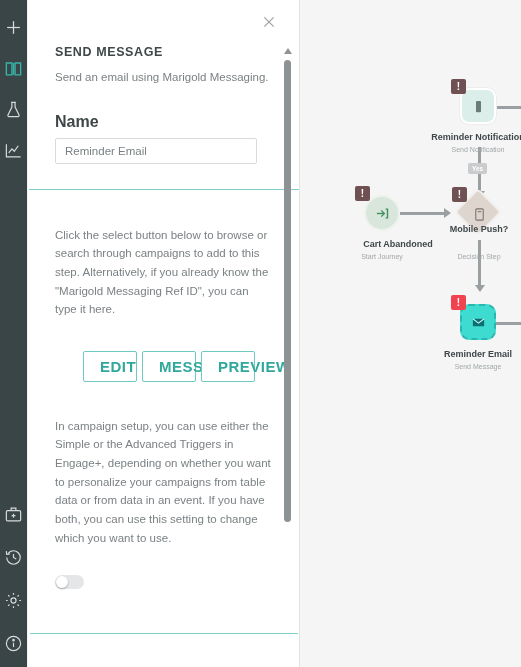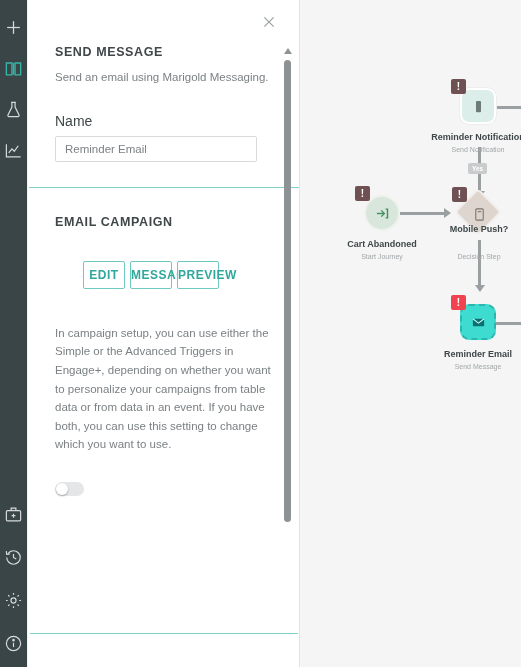--- a/index.html
+++ b/index.html
@@ -44,21 +44,21 @@
 
   .section { padding: 0 27px; }
   .sec-title {
     font-size: 12.5px; font-weight: bold; letter-spacing: 0.6px;
     color: #3f4749; text-transform: uppercase;
   }
   .sec-desc { font-size: 11.5px; color: #7b8184; line-height: 1.62; margin-top: 9px; }
 
   .divider { height: 1px; background: #7fd0c8; margin: 0 1px; }
 
-  .field-label { font-size: 14px; font-weight: normal; color: #3f4749; }
+  .field-label { font-size: 16px; font-weight: bold; color: #3f4749; }
   .text-input {
     display: block; width: 202px; height: 26px;
     border: 1px solid #d8dadb; border-radius: 2px;
     background: #fff; font-size: 11.5px; color: #7b8184;
     padding: 0 9px; font-family: "Liberation Sans", sans-serif;
   }
   .text-input::placeholder { color: #a8adaf; }
 
   
   .camp-card {
@@ -71,22 +71,22 @@
   .at-icon svg { width: 100%; height: 100%; display: block; }
   .camp-text { flex: 1 1 auto; min-width: 0; }
   .camp-name { font-size: 10.5px; color: #4e5558; line-height: 1.35; }
   .camp-ref { font-size: 9.5px; color: #a2a7a9; margin-top: 5px; }
   .camp-x { width: 12px; height: 12px; flex: 0 0 12px; color: #9aa0a2; margin-top: 12px; cursor: pointer; }
   .camp-x svg { width: 100%; height: 100%; display: block; }
 
   .btn-row { display: flex; gap: 5px; margin-top: 11px; margin-left: 28px; }
   .btn-outline {
     border: 1px solid #6ec9c0; background: #fff; color: #31a89c;
-    font-size: 12px; font-weight: bold; letter-spacing: 0.5px;
-    padding: 6px 0; width: 42px; text-align: center;
+    font-size: 15px; font-weight: bold; letter-spacing: 0.5px;
+    padding: 6px 16px; width: 54px; text-align: center;
     border-radius: 2px; cursor: pointer;
     font-family: "Liberation Sans", sans-serif;
   }
 
   
   .toggle-row { display: flex; align-items: flex-start; gap: 14px; }
   .switch {
     width: 29px; height: 14px; border-radius: 7px;
     background: #e4e6e7; position: relative; flex: 0 0 29px;
     margin-top: 2px; cursor: pointer;
@@ -264,21 +264,21 @@
         <div style="height:26px"></div>
         <div class="field-label">Name</div>
         <div style="height:7px"></div>
         <input class="text-input" type="text" value="Reminder Email" style="">
       </div>
 
       <div style="height:25px"></div>
       <div class="divider"></div>
 
       <div class="section" style="padding-top:27px;">
-        <div class="sec-title">EMAIL CAMPAIGN</div>
+        <div class="sec-desc">Click the select button below to browse or search through campaigns to add to this step. Alternatively, if you already know the "Marigold Messaging Ref ID", you can type it here.</div>
 
         <div style="height:21px"></div>
 
 
         <div class="btn-row">
           <button class="btn-outline">EDIT</button>
           <button class="btn-outline">MESSAGE</button>
           <button class="btn-outline">PREVIEW</button>
         </div>
       </div>
@@ -345,21 +345,21 @@
           <span class="nic">
             <svg viewBox="0 0 24 24" fill="none" stroke="currentColor" stroke-width="2.2">
                 <line x1="3" y1="12" x2="14" y2="12"></line>
                 <polyline points="10,7 15,12 10,17"></polyline>
                 <polyline points="17,5 20,5 20,19 17,19"></polyline>
               </svg>
           </span>
         </div>
         <span class="badge">!</span>
       </div>
-      <span class="node-label" style="top:44px;">Cart Abandoned</span>
+      <span class="node-label" style="top:44px;margin-left:16px;">Cart Abandoned</span>
       <span class="node-sub" style="top:58px;">Start Journey</span>
     </div>
 
     <div class="node" style="left:160px; top:194px;">
       <div class="node-shape" style="width:38px; height:38px;">
         <div class="diamond" style="margin:1px;"></div>
         <div class="diamond-ic">
           <span class="nic">
             <svg viewBox="0 0 24 24" fill="none" stroke="currentColor" stroke-width="1.7">
                 <rect x="6" y="3" width="12" height="18" rx="1.6"></rect>

